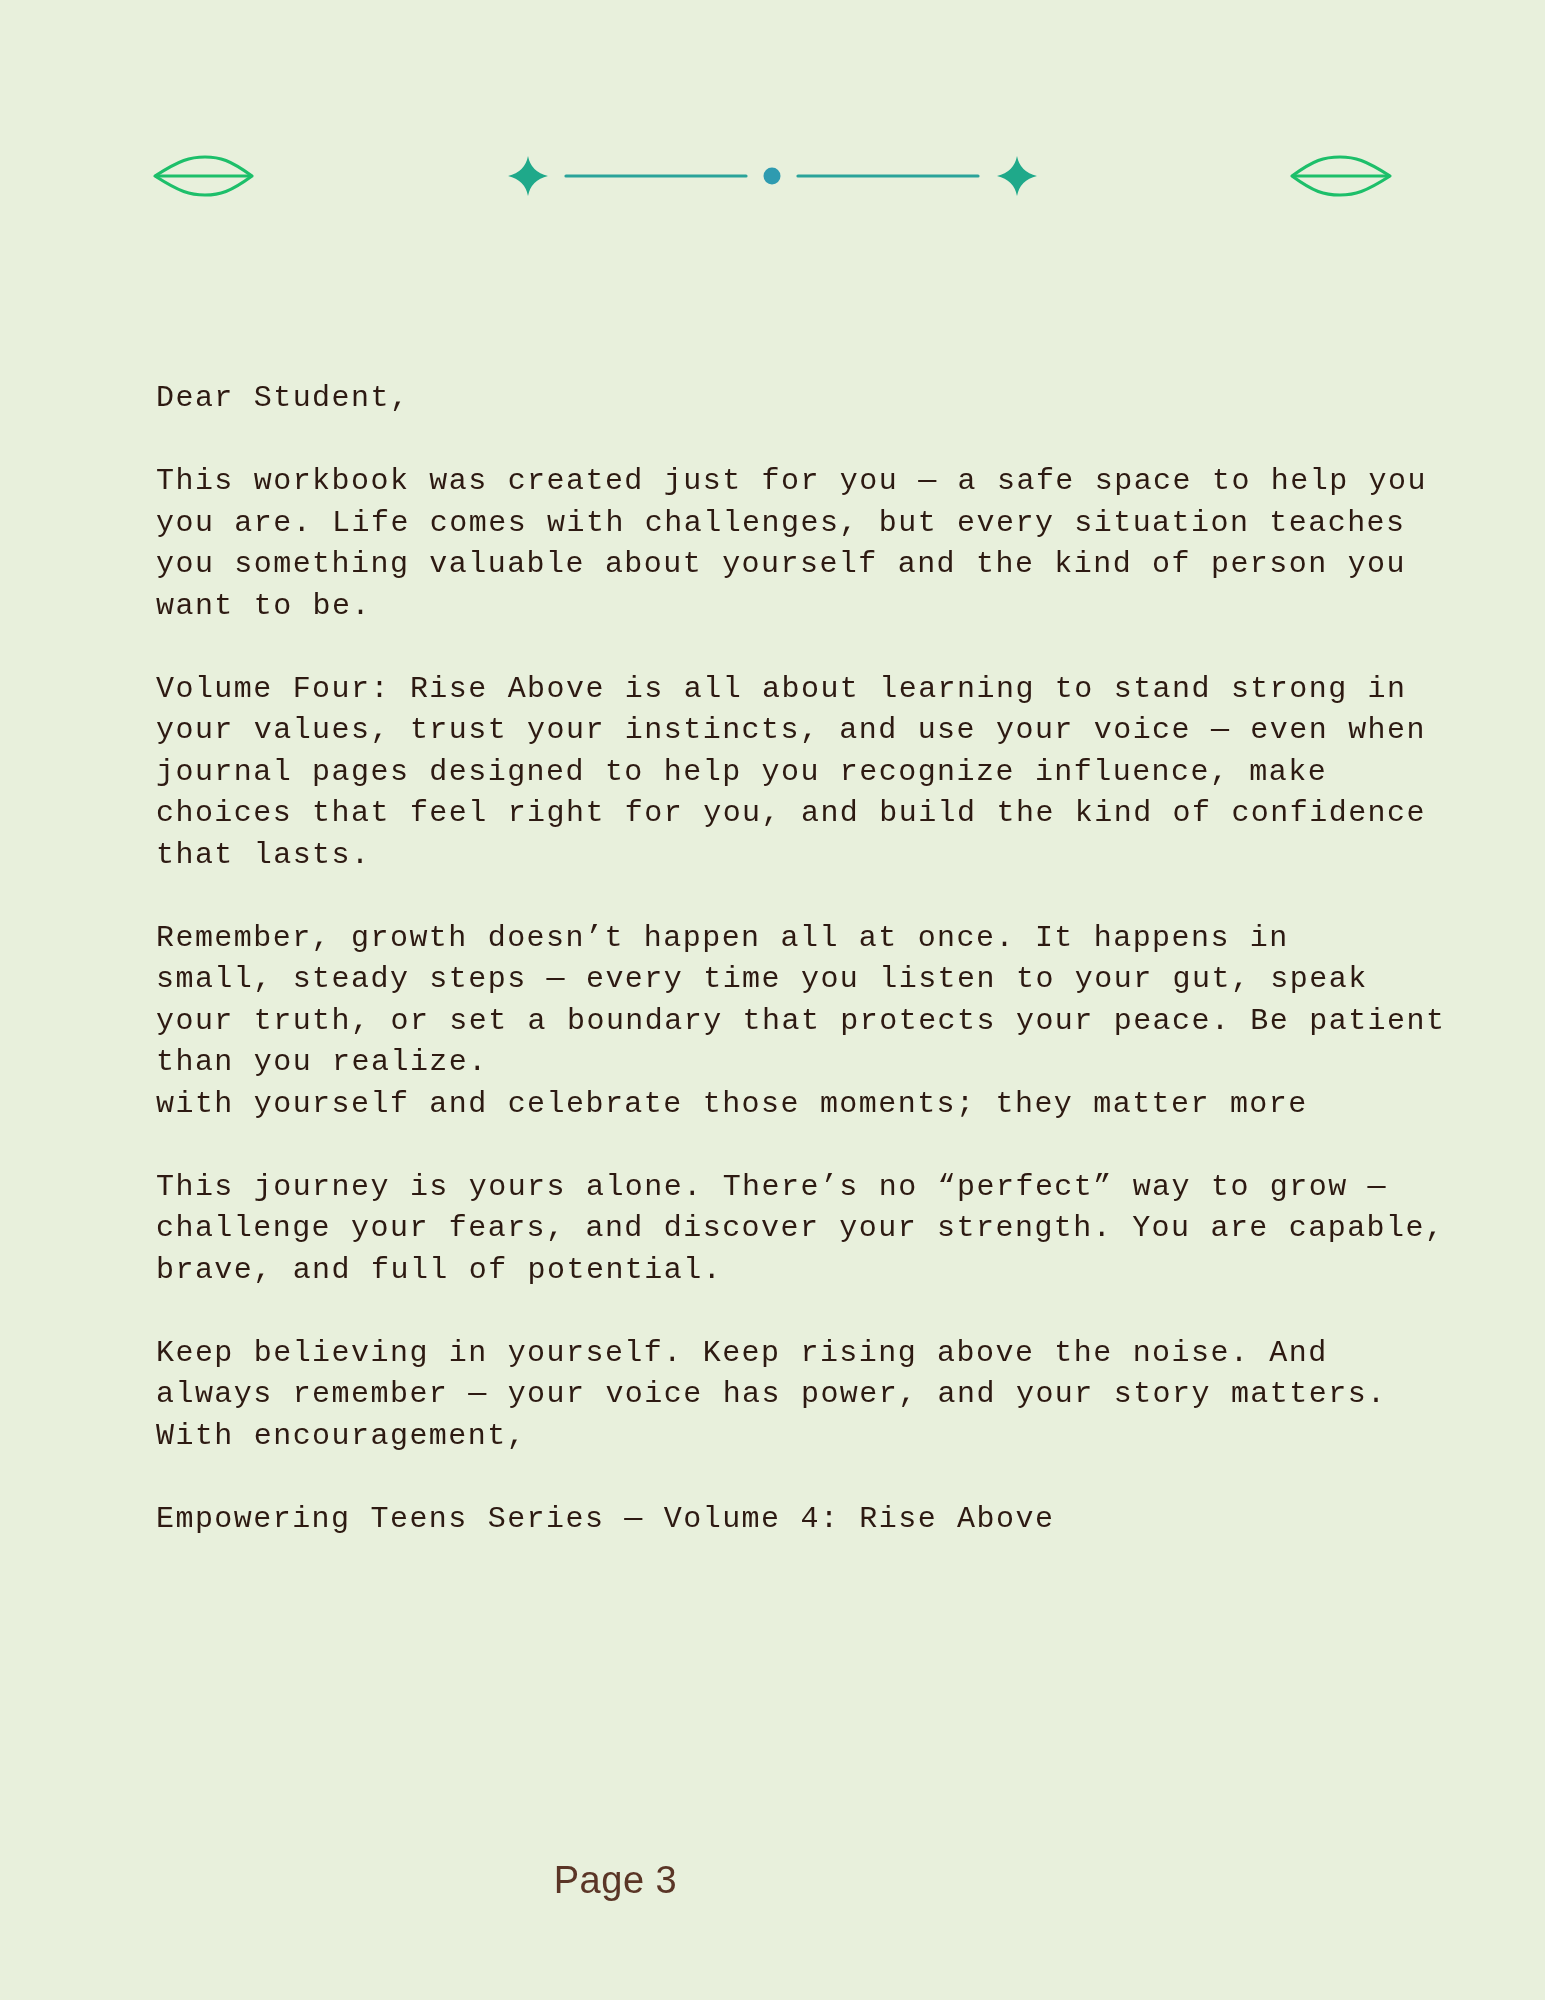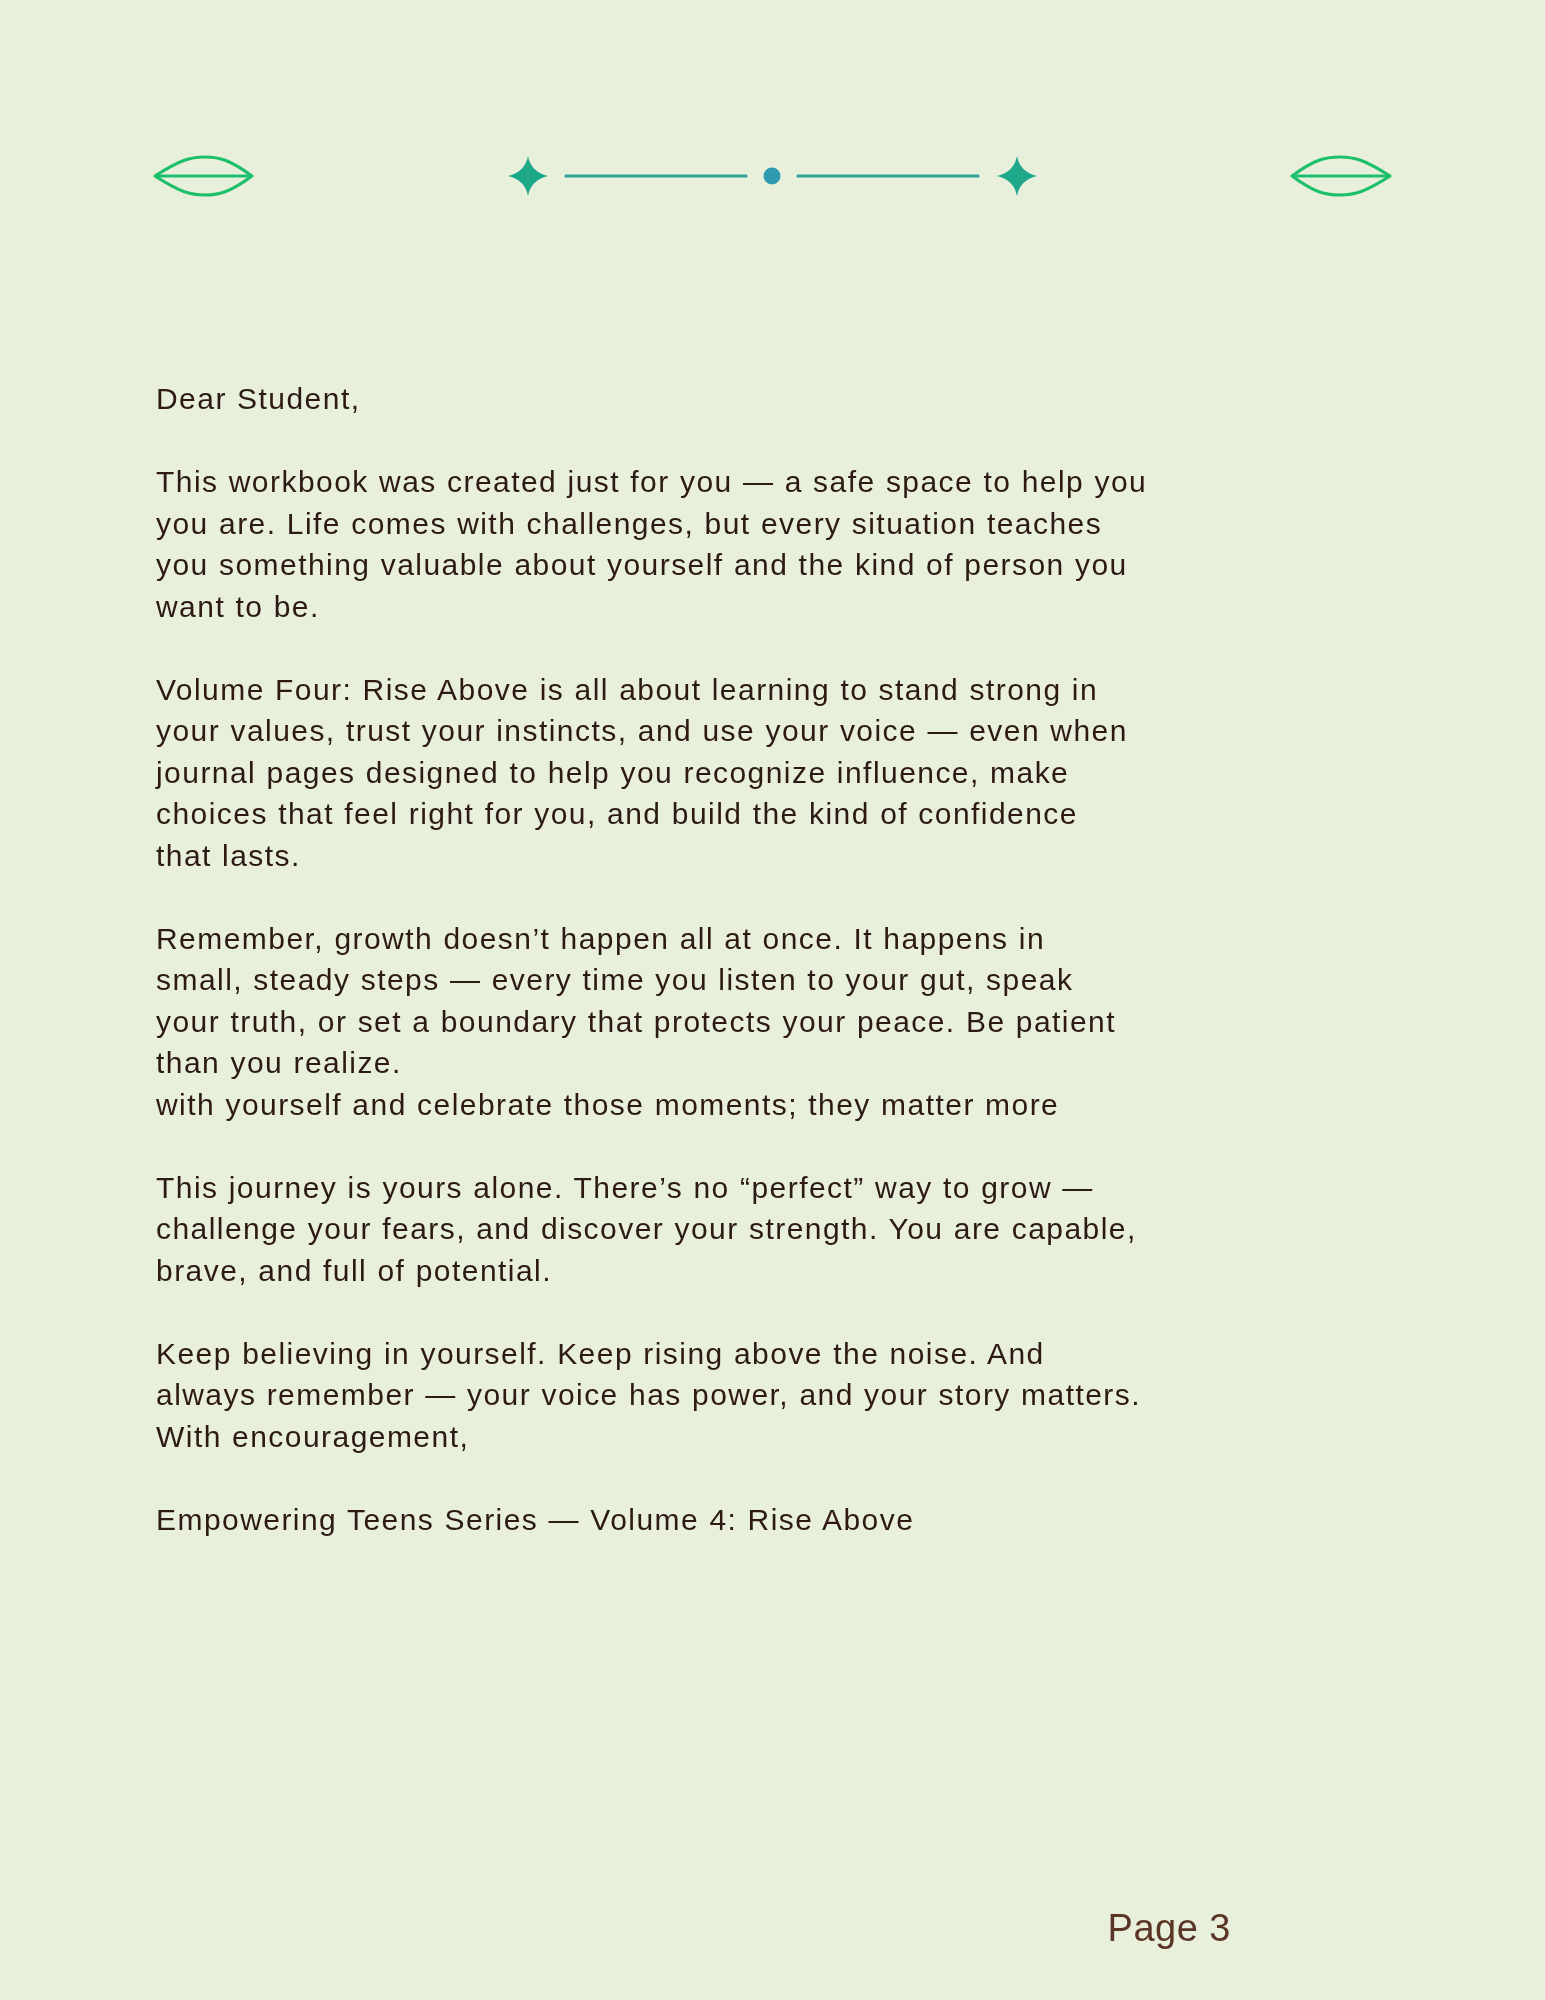--- a/index.html
+++ b/index.html
@@ -17,28 +17,29 @@
       width: 1245px; height: 52px;
     }
     .letter {
       position: absolute;
       left: 156px; top: 378px;
       width: 1260px;
       font-size: 30px;
       line-height: 41.5px;
       letter-spacing: 1.45px;
       word-spacing: 0.5px;
+      font-family: Liberation Mono, monospace;
     }
     .line { display: block; white-space: nowrap; height: 41.5px; }
     .gap { display: block; height: 41.5px; }
     .page-number {
       position: absolute;
       left: 0; width: 1231px;
-      top: 1904px;
-      text-align: right;
+      top: 1856px;
+      text-align: center;
       font-size: 38px;
       line-height: 48px;
       color: #5a3526;
       letter-spacing: 0.5px;
     }
   </style>
 </head>
 <body>
 
 <svg class="divider" viewBox="0 0 1245 52" xmlns="http://www.w3.org/2000/svg">

